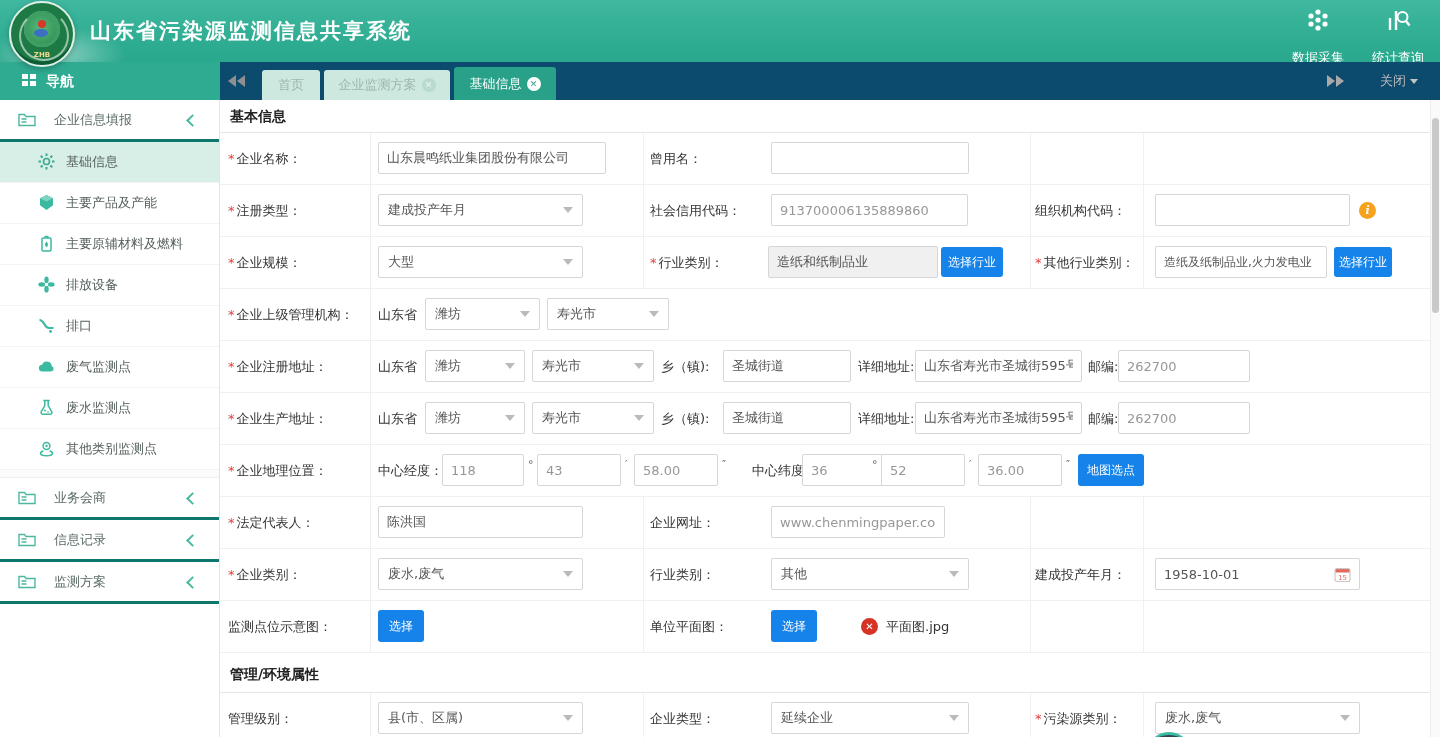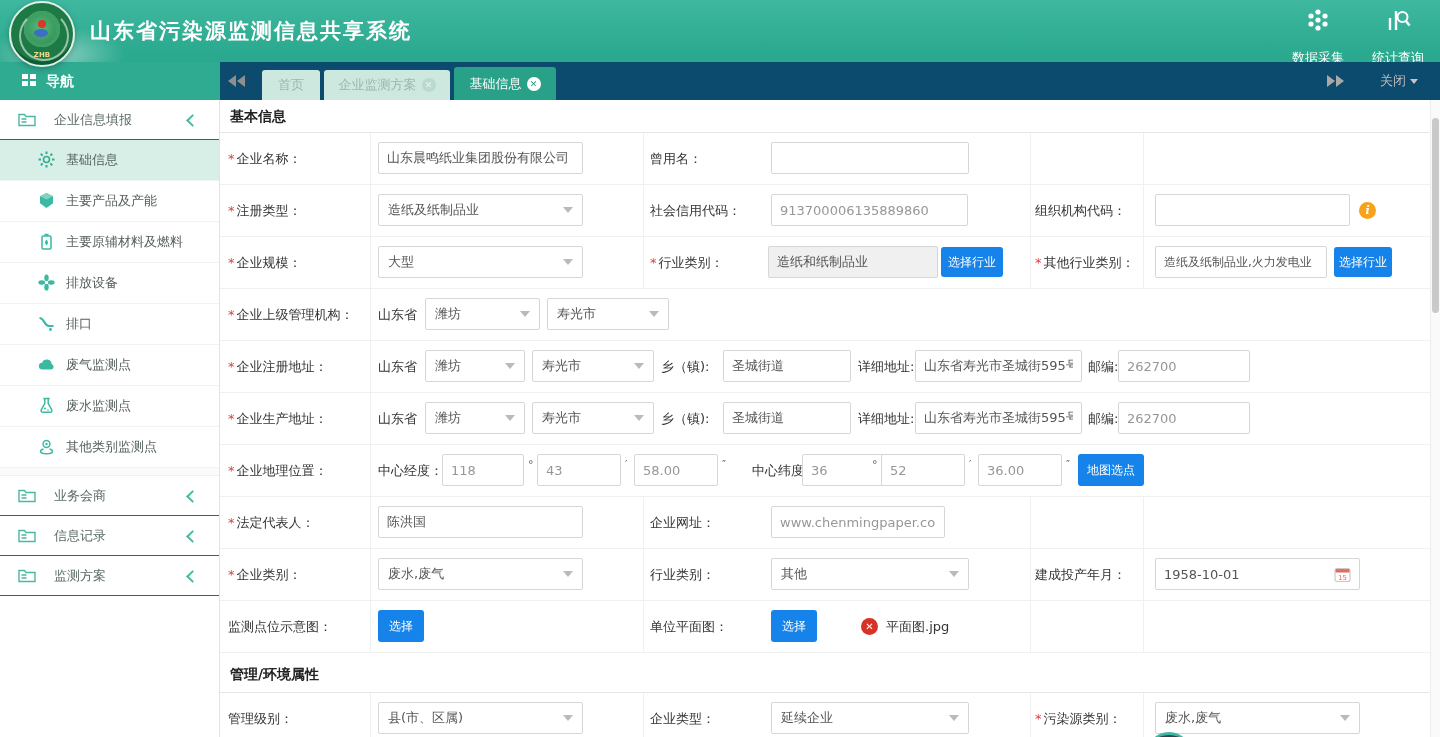--- a/index.html
+++ b/index.html
@@ -39,21 +39,21 @@
   .tclose{display:inline-block;width:14px;height:14px;border-radius:50%;font-size:9px;line-height:14px;
           margin-left:5px;vertical-align:1px;text-align:center;}
   .tclose.pale{background:#b9dacf;color:#edf6f2;}
   .tclose.active{background:#fff;color:#29a189;font-weight:bold;}
   #close-menu{position:absolute;right:22px;top:0;line-height:38px;color:#bdbdbd;font-size:13px;cursor:pointer;}
   #close-menu .dcaret{display:inline-block;width:0;height:0;border-left:4px solid transparent;border-right:4px solid transparent;
           border-top:5px solid #c5c5c5;margin-left:4px;vertical-align:1px;}
 
   
   #sidebar{position:absolute;left:0;top:100px;width:220px;bottom:0;background:#fff;border-right:1px solid #e3e3e3;box-sizing:border-box;}
-  .sgroup{position:relative;height:39px;line-height:39px;border-bottom:1px solid #0f766e;font-size:13px;color:#5a6b66;cursor:pointer;}
+  .sgroup{position:relative;height:39px;line-height:39px;border-bottom:3px solid #0f766e;font-size:13px;color:#5a6b66;cursor:pointer;}
   .sitem{position:relative;height:40px;line-height:40px;border-bottom:1px solid #f3f3f3;font-size:13px;color:#55605c;cursor:pointer;}
   .sitem.active{background:#d8efe8;}
   .gicon{position:absolute;left:18px;top:11px;}
   .iicon{position:absolute;left:38px;top:11px;}
   .glabel{position:absolute;left:54px;}
   .ilabel{position:absolute;left:66px;}
   .chev{position:absolute;right:22px;top:16px;width:7px;height:7px;
         border-left:2px solid #4db8a0;border-bottom:2px solid #4db8a0;transform:rotate(45deg);}
   .gap{height:7px;background:#fbfbfb;border-bottom:1px solid #f0f0f0;}
 
@@ -309,33 +309,33 @@
 <div id="main">
 
   <div class="shead">基本信息</div>
 
   <div class="frow">
     <i class="vl" style="left:150px"></i>
     <i class="vl" style="left:423px"></i>
     <i class="vl" style="left:810px"></i>
     <i class="vl" style="left:923px"></i>
     <div class="flabel" style="left:8px"><span class="star">*</span><span>企业名称：</span></div>
-    <input class="inp" style="left: 158px; width: 205px;" value="山东晨鸣纸业集团股份有限公司">
+    <input class="inp" style="left: 158px; width: 228px;" value="山东晨鸣纸业集团股份有限公司">
     <div class="flabel" style="left:430px"><span>曾用名：</span></div>
     <input class="inp" style="left: 551px; width: 198px;" value="">
   </div>
 
   <div class="frow">
     <i class="vl" style="left:150px"></i>
     <i class="vl" style="left:423px"></i>
     <i class="vl" style="left:810px"></i>
     <i class="vl" style="left:923px"></i>
     <div class="flabel" style="left:8px"><span class="star">*</span><span>注册类型：</span></div>
     <div class="sel" style="left:158px;width:205px">
-        <span class="v">造纸及纸制品业</span>
+        <span class="v">建成投产年月</span>
         <i class="c"></i>
       </div>
     <div class="flabel" style="left:430px"><span>社会信用代码：</span></div>
     <input class="inp gray" style="left: 551px; width: 197px;" value="913700006135889860">
     <div class="flabel" style="left:815px"><span>组织机构代码：</span></div>
     <input class="inp" style="left: 935px; width: 195px;" value="">
     <span class="circle-ico info" style="left:1139px;top:17px">i</span>
   </div>
 
   <div class="frow">

